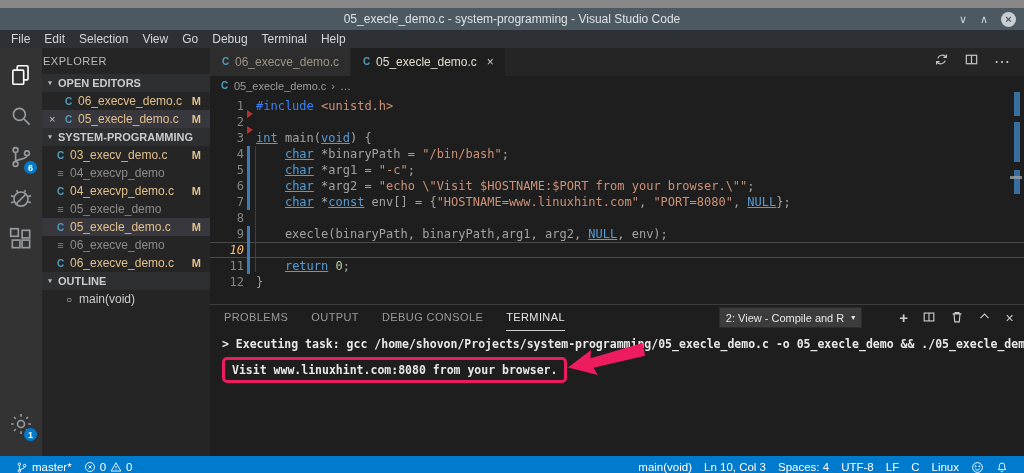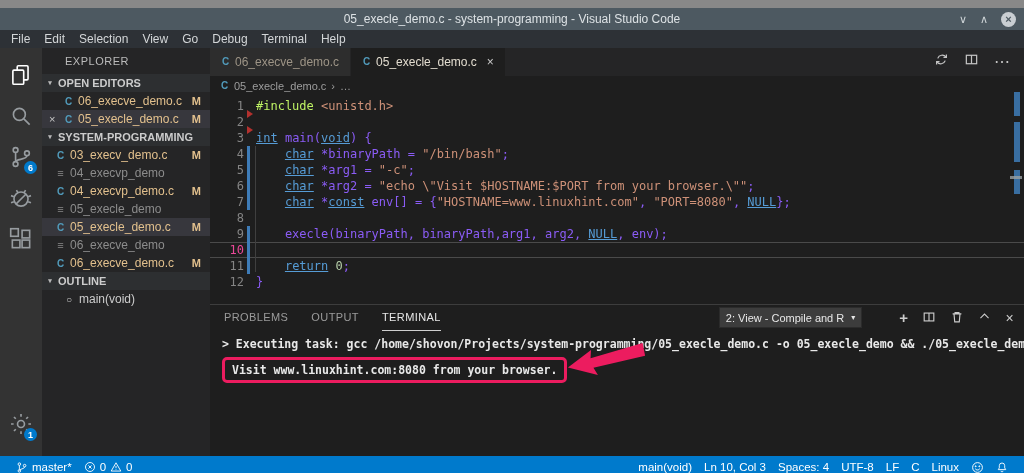--- a/index.html
+++ b/index.html
@@ -25,21 +25,21 @@
   .aicon{width:42px;height:41px;display:flex;align-items:center;justify-content:center;
          position:relative;color:#979ca0;}
   .aicon.on{color:#ffffff;}
   .aicon svg{stroke:currentColor;fill:none;stroke-width:1.5;}
   .abadge{position:absolute;right:5px;bottom:3px;min-width:13px;height:13px;border-radius:8px;
           background:#007acc;color:#fff;font-size:9px;display:flex;align-items:center;
           justify-content:center;font-weight:bold;}
   .gearwrap{margin-top:auto;margin-bottom:12px;}
   
   .sidebar{width:168px;background:#252526;color:#cccccc;flex:none;overflow:hidden;}
-  .sbtitle{height:26px;display:flex;align-items:center;padding-left:23px;font-size:11px;
+  .sbtitle{height:26px;display:flex;align-items:center;padding-left:1px;font-size:11px;
            color:#bbbbbb;letter-spacing:.5px;}
   .shead{height:18px;display:flex;align-items:center;padding-left:3px;font-weight:bold;
          font-size:11px;color:#cccccc;gap:3px;background:#2d2f31;}
   .caret{font-size:7px;color:#b8b8b8;width:10px;text-align:center;}
   .srow{height:18px;display:flex;align-items:center;font-size:12px;gap:5px;position:relative;}
   .srow.sel{background:#37373d;}
   .oe{padding-left:22px;}
   .tr{padding-left:14px;}
   .ol{padding-left:22px;}
   .cfic{color:#519aba;font-weight:bold;font-size:10px;width:9px;text-align:center;flex:none;}
@@ -60,32 +60,32 @@
   .tacts{margin-left:auto;display:flex;align-items:center;gap:15px;padding-right:14px;color:#c5c5c5;}
   .tacts svg{stroke:currentColor;fill:none;stroke-width:1.3;}
   .bcrumb{height:20px;display:flex;align-items:center;padding-left:10px;gap:5px;font-size:11px;
           color:#9d9d9d;background:#1e1e1e;}
   
   .codewrap{position:relative;height:208px;background:#1e1e1e;padding-top:2px;}
   .cl{display:flex;height:16px;line-height:16px;
       font-family:"DejaVu Sans Mono","Liberation Mono",monospace;font-size:12px;}
   .cl.cur{box-shadow:inset 0 1px 0 rgba(140,140,140,.4),inset 0 -1px 0 rgba(140,140,140,.4);}
   .ln{width:34px;text-align:right;color:#858585;flex:none;}
-  .cl.cur .ln{color:#ec4899;}
+  .cl.cur .ln{color:#fdba74;font-style:italic;}
   .gm{width:12px;position:relative;flex:none;}
   .gm.mod::before{content:"";position:absolute;left:3px;top:0;bottom:0;width:3px;background:#3e7cb8;}
   .gm.del::before{content:"";position:absolute;left:3px;top:-4px;width:0;height:0;
                   border-left:6px solid #b3312e;border-top:4px solid transparent;
                   border-bottom:4px solid transparent;}
   .ct{white-space:pre;color:#d4d4d4;}
   .tk-kw{color:#569cd6;text-decoration:underline;}
   .tk-str{color:#ce9178;}
-  .tk-pp{color:#bef264;}
+  .tk-pp{color:#3b82f6;}
   .tk-num{color:#b5cea8;}
-  .tk-pl{color:#8b5cf6;}
+  .tk-pl{color:#a3a3a3;}
   .iguide{position:absolute;left:45px;top:50px;height:126px;border-left:1px solid #3f3f3f;}
   .ovr{position:absolute;right:2px;top:0;width:12px;height:256px;}
   .ovseg{position:absolute;right:2px;width:6px;background:#3e7cb8;opacity:.85;}
   .ovcur{position:absolute;right:0;width:12px;height:3px;background:#9aa0a3;opacity:.8;}
   
   .panel{height:152px;border-top:1px solid #3d3d3d;background:#1e1e1e;position:relative;}
   .phead{height:25px;display:flex;align-items:center;padding:0 10px 0 14px;gap:23px;
          color:#9b9b9b;font-size:11px;letter-spacing:.4px;}
   .ptab{height:25px;display:flex;align-items:center;border-bottom:1px solid transparent;}
   .ptab.active{color:#e7e7e7;border-bottom-color:#cfcfcf;}
@@ -352,20 +352,21 @@
         <div class="ovseg" style="top:44px;height:24px;"></div>
         <div class="ovseg" style="top:74px;height:40px;"></div>
         <div class="ovseg" style="top:122px;height:24px;"></div>
         <div class="ovcur" style="top:128px;"></div>
       </div>
 
       <div class="panel">
         <div class="phead">
           <span class="ptab">PROBLEMS</span>
           <span class="ptab">OUTPUT</span>
+          <span class="ptab">DEBUG CONSOLE</span>
           <span class="ptab active">TERMINAL</span>
           <span class="pdrop">
             <span>2: View - Compile and R</span>
             <span style="font-size:8px;">▾</span>
           </span>
           <span class="picons">
             <span class="pplus">+</span>
             <span>
               <svg width="14" height="14" viewBox="0 0 16 16">
                   <rect x="2.5" y="3.5" width="11" height="9"></rect>

